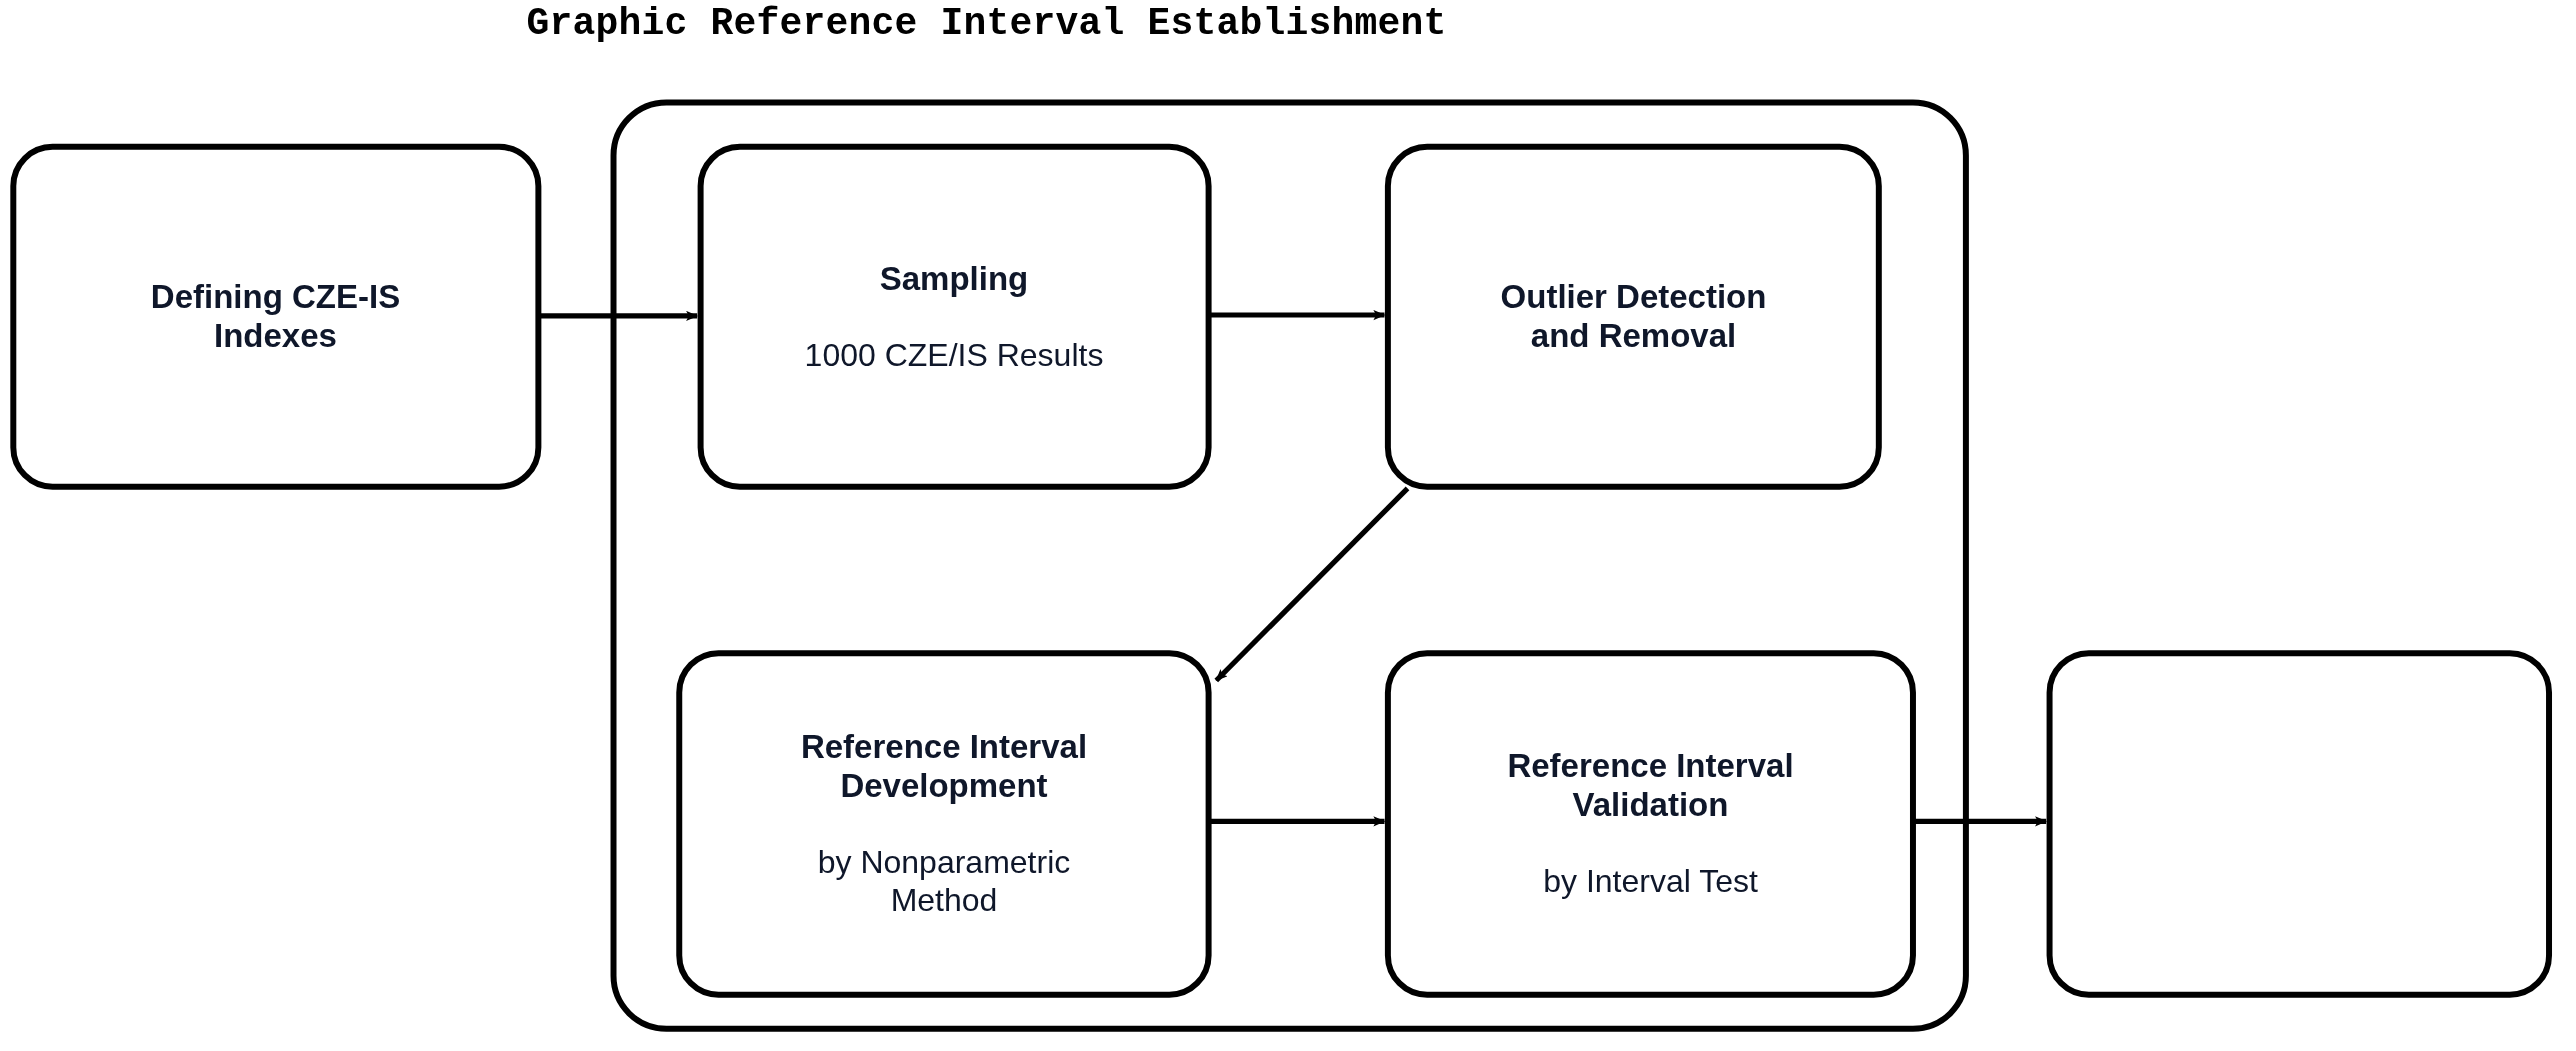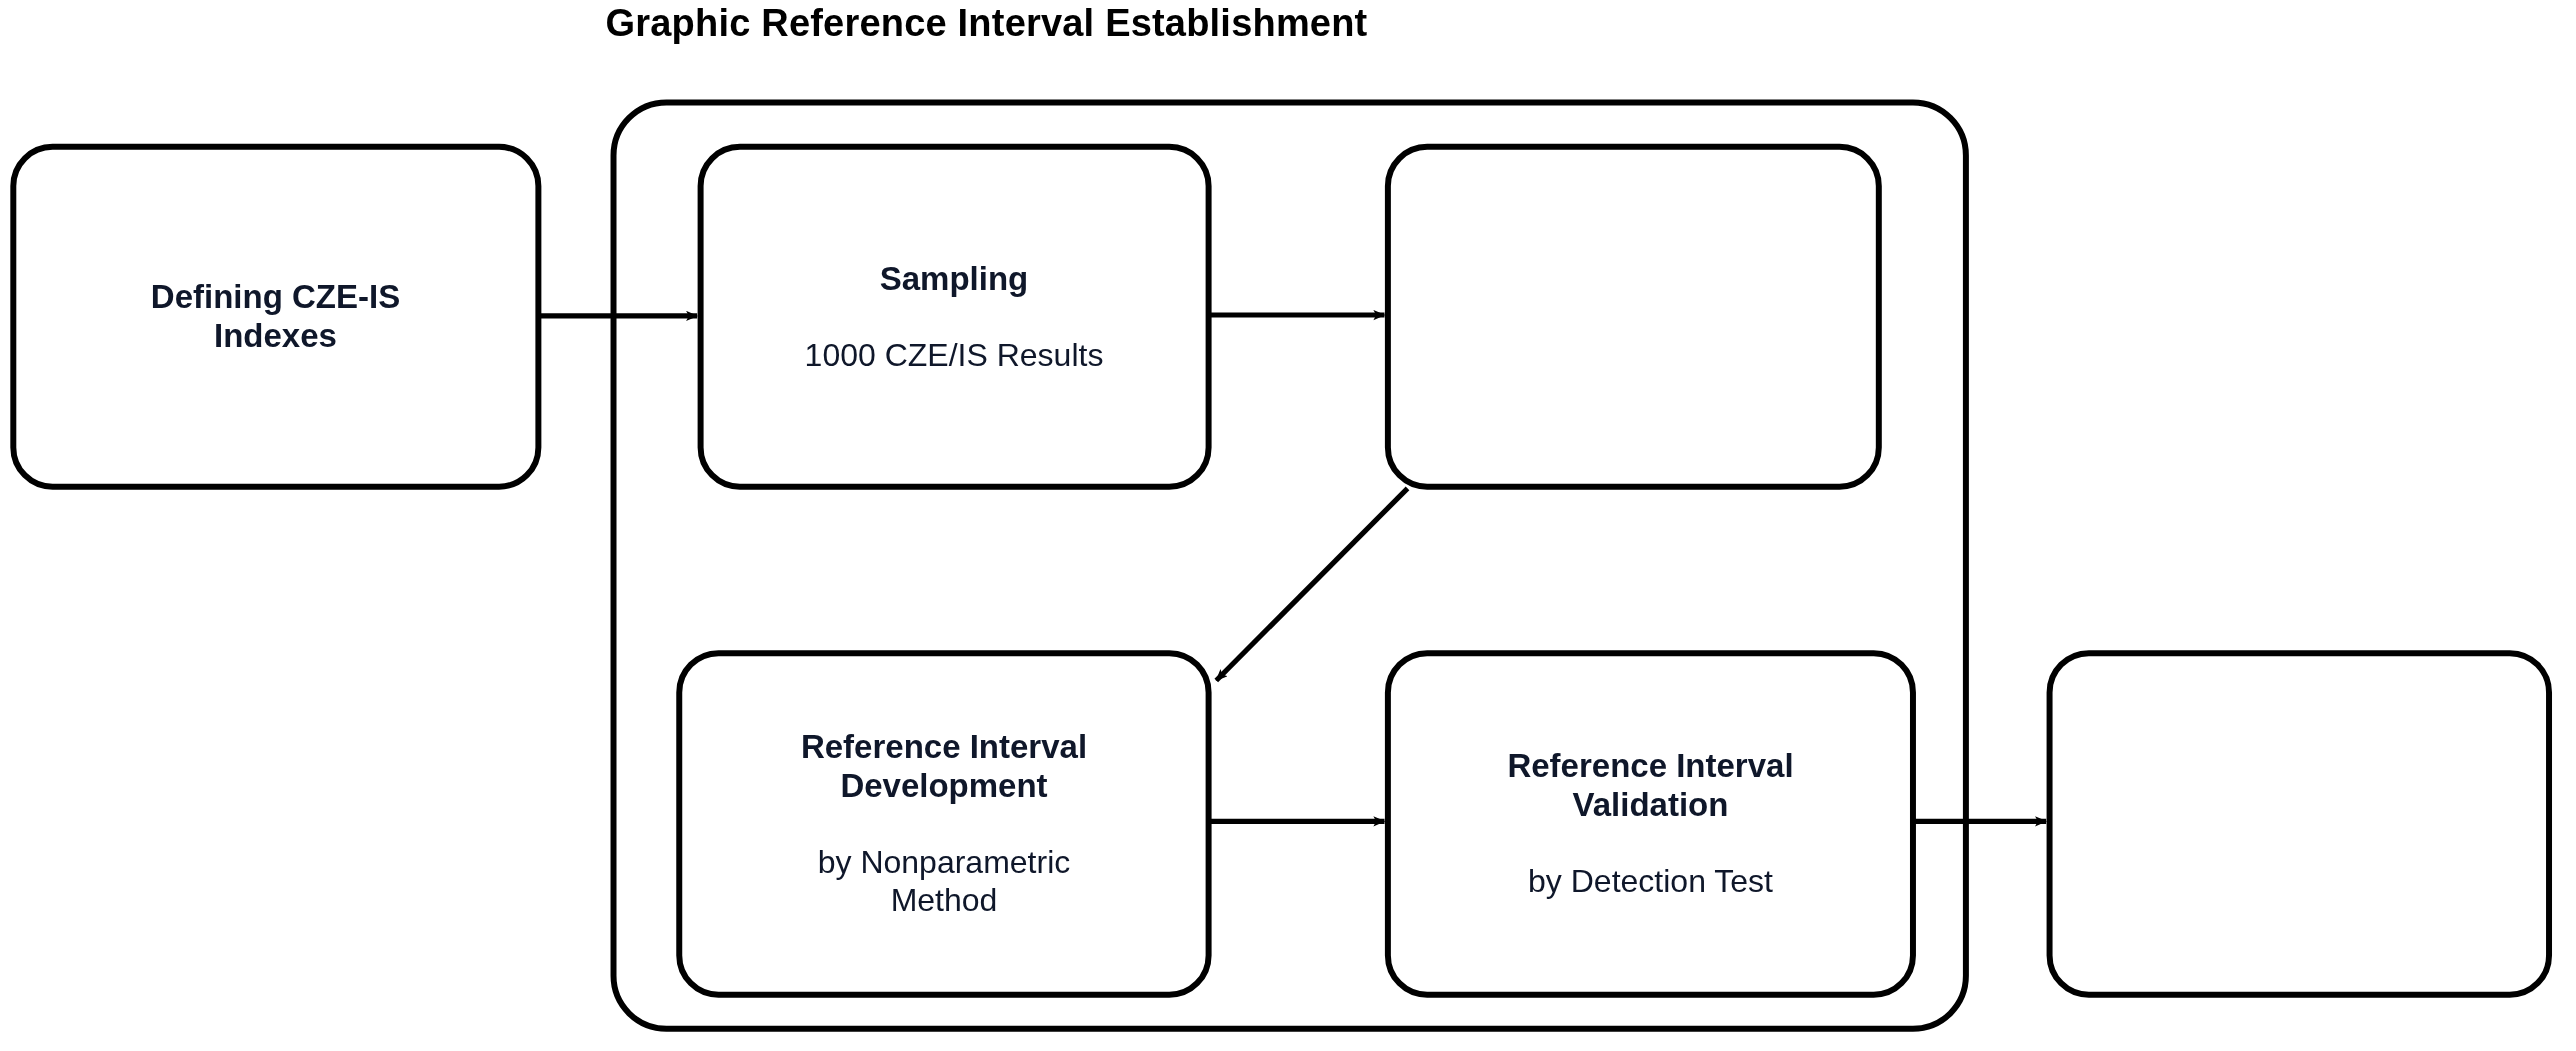--- a/index.html
+++ b/index.html
@@ -27,20 +27,21 @@
     position: absolute;
     left: 0;
     top: 3.4px;
     width: 1973px;
     text-align: center;
     font-size: 38px;
     font-weight: bold;
     color: #000000;
     letter-spacing: 0.2px;
     line-height: 1.1;
+    font-family: Liberation Mono, monospace;
   }
   .node {
     position: absolute;
     box-sizing: border-box;
     display: flex;
     flex-direction: column;
     align-items: center;
     justify-content: center;
     text-align: center;
     color: #0f172a;
@@ -105,29 +106,34 @@
     <div class="title">Defining CZE-IS
 Indexes</div>
 
   </div>
 
   <div class="node" style="left:700px; top:147px; width:508px; height:340px;justify-content:center;">
     <div class="title">Sampling</div>
     <div class="subtitle">1000 CZE/IS Results</div>
   </div>
 
+  <div class="node" style="left:1388px; top:147px; width:491px; height:340px;">
+    <div class="title">Outlier Detection
+and Removal</div>
+
+  </div>
 
   <div class="node" style="left:679px; top:653px; width:530px; height:342px;">
     <div class="title">Reference Interval
 Development</div>
     <div class="subtitle">by Nonparametric
 Method</div>
   </div>
 
   <div class="node" style="left:1388px; top:653px; width:525px; height:342px;">
     <div class="title">Reference Interval
 Validation</div>
-    <div class="subtitle">by Detection Test</div>
+    <div class="subtitle">by Interval Test</div>
   </div>
 
 
 </div>
 
 
 </body></html>

